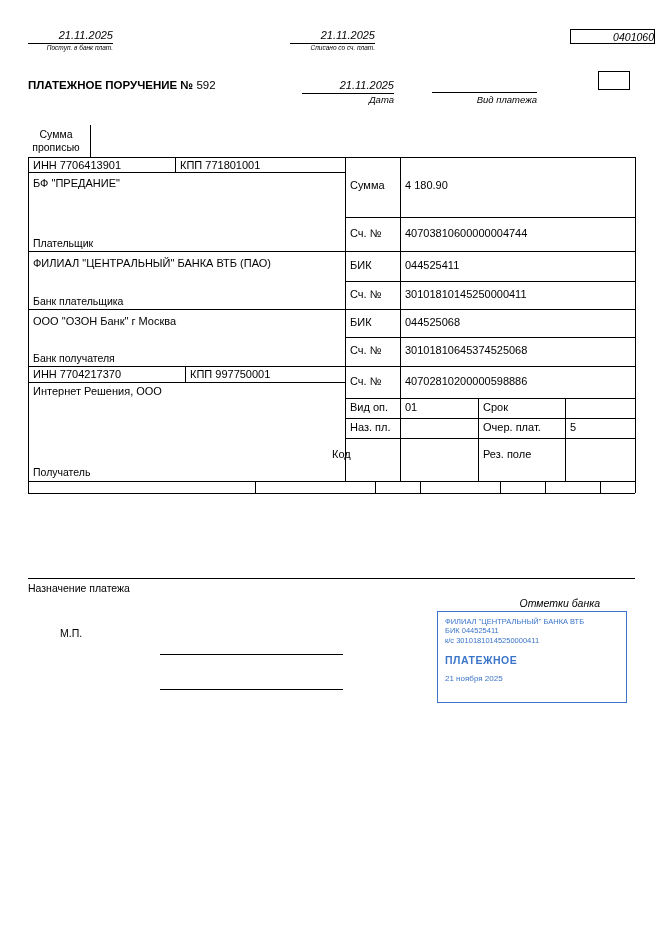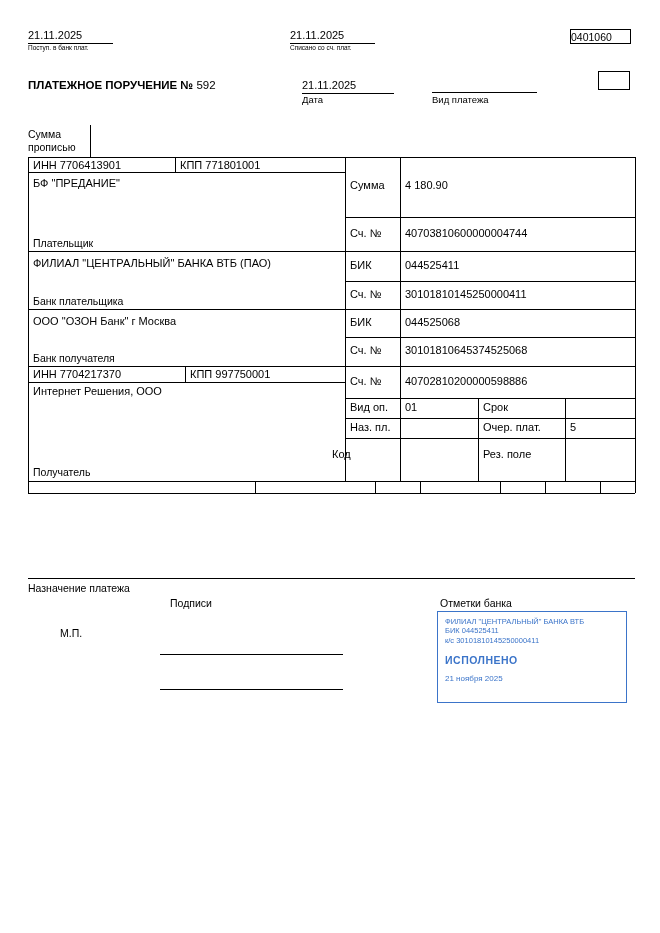--- a/index.html
+++ b/index.html
@@ -1,25 +1,25 @@
 <!DOCTYPE html>
 <html><head>
 <meta charset="utf-8">
 <style>
   html,body { margin:0; padding:0; background:#fff; }
   .page {
     position:relative; width:660px; height:933px; background:#fff;
     font-family:"Liberation Sans", sans-serif; color:#000; overflow:hidden;
   }
-  .t { position:absolute; font-size:11px; line-height:1.2; white-space:nowrap; }
+  .t { position:absolute; font-size:11px; line-height:1.2; white-space:nowrap;text-align:center; }
   .sm { font-size:10.5px; }
   .tiny { font-size:6.5px; }
   .lbl { font-size:9.5px; }
   .wrap { white-space:normal; }
-  .center { text-align:left; }
+  .center { text-align:right;font-style:italic; }
   .hl { position:absolute; height:1px; background:#000; }
   .vl { position:absolute; width:1px; background:#000; }
   .ufield { border-bottom:1px solid #000; padding-bottom:1px; }
   .box { position:absolute; border:1px solid #000; box-sizing:border-box; }
   .stamp {
     position:absolute; left:437px; top:611px; width:190px; height:92px;
     border:1.5px solid #3b74c9; box-sizing:border-box; color:#3b74c9;
     padding:5px 7px;
   }
   .stamp .line { font-size:7.5px; line-height:1.25; white-space:nowrap; }
@@ -28,21 +28,21 @@
 <body>
 
 <div class="page">
 
   <div class="t center ufield" style="left:28px;top:29px;width:85px">21.11.2025</div>
   <div class="t center tiny" style="left:28px;top:44px;width:85px">Поступ. в банк плат.</div>
 
   <div class="t center ufield" style="left:290px;top:29px;width:85px">21.11.2025</div>
   <div class="t center tiny" style="left:290px;top:44px;width:85px">Списано со сч. плат.</div>
 
-  <div class="t center" style="left:570px;top:29px;width:61px;height:15px;border:1px solid #000;font-size:10.5px;line-height:15px;box-sizing:border-box">0401060</div>
+  <div class="t center" style="left:570px;top:29px;width:85px;height:15px;border:1px solid #000;font-size:10.5px;line-height:15px;box-sizing:border-box">0401060</div>
 
   <div class="t" style="left:28px;top:79px;font-size:11.5px;font-weight:bold"><span>ПЛАТЕЖНОЕ ПОРУЧЕНИЕ №</span>&nbsp;<span style="font-weight:normal">592</span></div>
 
   <div class="t center ufield" style="left:302px;top:79px;width:92px">21.11.2025</div>
   <div class="t center lbl" style="left:302px;top:94px;width:92px">Дата</div>
 
   <div class="hl" style="left:432px;top:92px;width:105px"></div>
   <div class="t center lbl" style="left:432px;top:94px;width:105px">Вид платежа</div>
 
   <div class="box" style="left:598px;top:71px;width:32px;height:19px"></div>
@@ -123,29 +123,28 @@
   <div class="t" style="left:350px;top:421px">Наз. пл.</div>
   <div class="t" style="left:483px;top:421px">Очер. плат.</div>
   <div class="t" style="left:570px;top:421px">5</div>
 
   <div class="t" style="left:332px;top:448px">Код</div>
   <div class="t" style="left:483px;top:448px">Рез. поле</div>
 
   <div class="hl" style="left:28px;top:578px;width:607px"></div>
   <div class="t sm" style="left:28px;top:582px">Назначение платежа</div>
 
-  <div class="t sm center" style="left:170px;top:597px;width:200px">Подписи</div>
   <div class="t sm center" style="left:440px;top:597px;width:160px">Отметки банка</div>
 
   <div class="t sm" style="left:60px;top:627px">М.П.</div>
 
   <div class="hl" style="left:160px;top:654px;width:183px"></div>
   <div class="hl" style="left:160px;top:689px;width:183px"></div>
 
   <div class="stamp">
     <div class="line">ФИЛИАЛ "ЦЕНТРАЛЬНЫЙ" БАНКА ВТБ</div>
     <div class="line">БИК 044525411</div>
     <div class="line">к/с 30101810145250000411</div>
-    <div style="font-size:10.5px;font-weight:bold;margin-top:9px;letter-spacing:0.5px">ИСПОЛНЕНО</div>
+    <div style="font-size:10.5px;font-weight:bold;margin-top:9px;letter-spacing:0.5px">ПЛАТЕЖНОЕ</div>
     <div style="font-size:8px;margin-top:8px">21 ноября 2025</div>
   </div>
 
 </div>
 
 </body></html>

